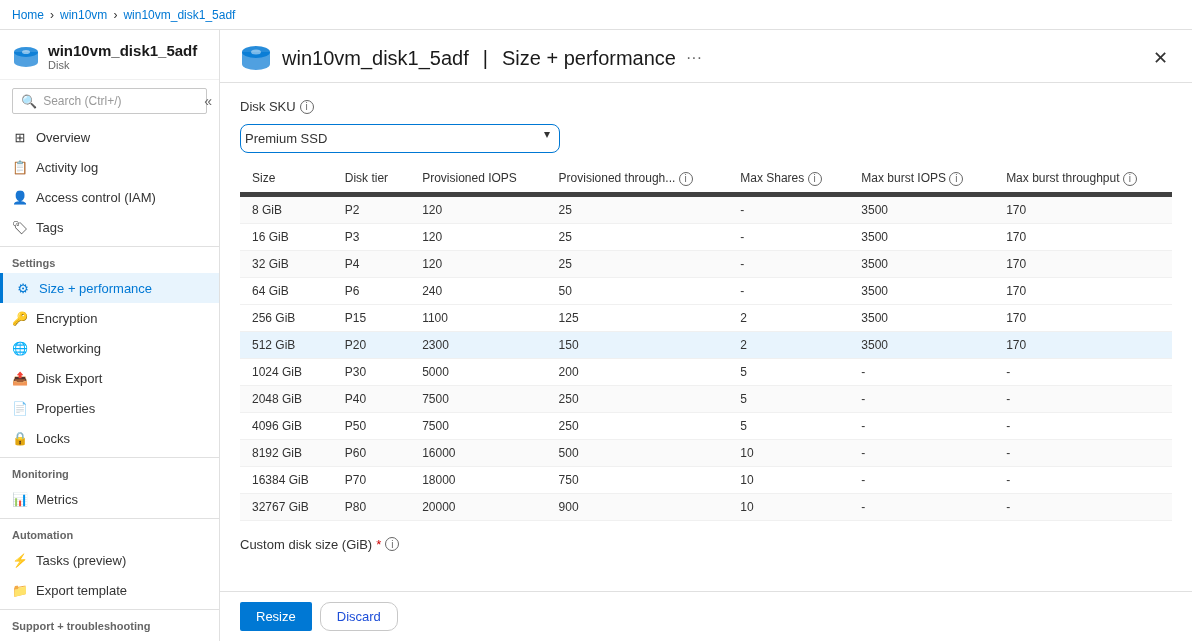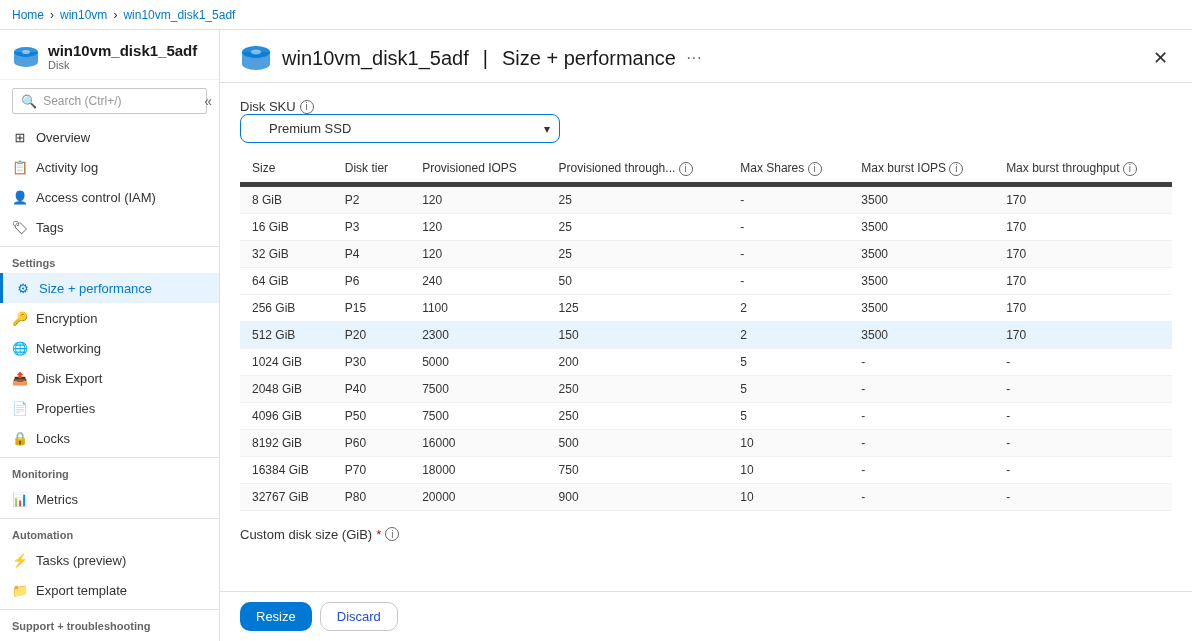--- a/index.html
+++ b/index.html
@@ -40,36 +40,36 @@
     .page-title-more { color: #666; cursor: pointer; font-size: 16px; }
     .close-btn { cursor: pointer; color: #333; font-size: 18px; padding: 4px; }
     
     .content-scroll { flex: 1; overflow-y: auto; padding: 16px 20px; }
     
     .disk-sku-section { margin-bottom: 12px; }
     .field-label { font-size: 13px; font-weight: 500; display: flex; align-items: center; gap: 4px; }
     .info-icon { display: inline-flex; align-items: center; justify-content: center; width: 14px; height: 14px; border-radius: 50%; border: 1px solid #666; color: #666; font-size: 10px; cursor: pointer; }
     
     .select-wrap { position: relative; display: inline-block; }
-    .sku-select { width: 320px; padding: 6px 32px 6px 28px; border: 1.5px solid #0078d4; border-radius: 8px; font-size: 13px; appearance: none; background: #fff; cursor: pointer; color: #333; }
+    .sku-select { width: 320px; padding: 6px 32px 6px 4px; border: 1.5px solid #0078d4; border-radius: 8px; font-size: 13px; appearance: none; background: #fff; cursor: pointer; color: #333; margin-top: 10px; }
     .select-arrow { position: absolute; right: 10px; top: 50%; transform: translateY(-50%); pointer-events: none; color: #333; font-size: 12px; }
     
     
     .perf-table { width: 100%; border-collapse: collapse; font-size: 12px; margin-bottom: 16px; }
     .perf-table th { text-align: left; padding: 6px 12px; font-weight: 500; font-size: 12px; color: #333; border-bottom: 5px solid #404040; background: #fff; white-space: nowrap; }
     .perf-table td { padding: 6px 12px; border-bottom: 1px solid #f0f0f0; color: #333; }
     .perf-table tr.highlighted td { background: #e8f4fd; }
     .perf-table tr.row-alt td { background: #fafafa; }
     
     .custom-size-section { margin-bottom: 12px; }
     .custom-size-label { font-size: 13px; font-weight: 500; margin-bottom: 6px; display: flex; align-items: center; gap: 4px; }
     .required-star { color: #c00; }
     
     .action-bar { padding: 10px 20px; border-top: 1px solid #e0e0e0; display: flex; gap: 8px; background: #fff; }
-    .btn-resize { background: #0078d4; color: #fff; border: none; padding: 6px 16px; font-size: 13px; cursor: pointer; border-radius: 10px; font-weight: 500; }
+    .btn-resize { background: #0078d4; color: #fff; border: none; padding: 6px 16px; font-size: 13px; cursor: pointer; border-radius: 2px; font-weight: 500; }
     .btn-discard { background: #fff; color: #1d4ed8; border: 1px solid #c8c8c8; padding: 6px 16px; font-size: 13px; cursor: pointer; border-radius: 10px; }
 
     
     .disk-svg { width: 28px; height: 28px; }
   </style>
 </head>
 <body>
 
 <div class="top-bar">
   <div class="breadcrumb">

